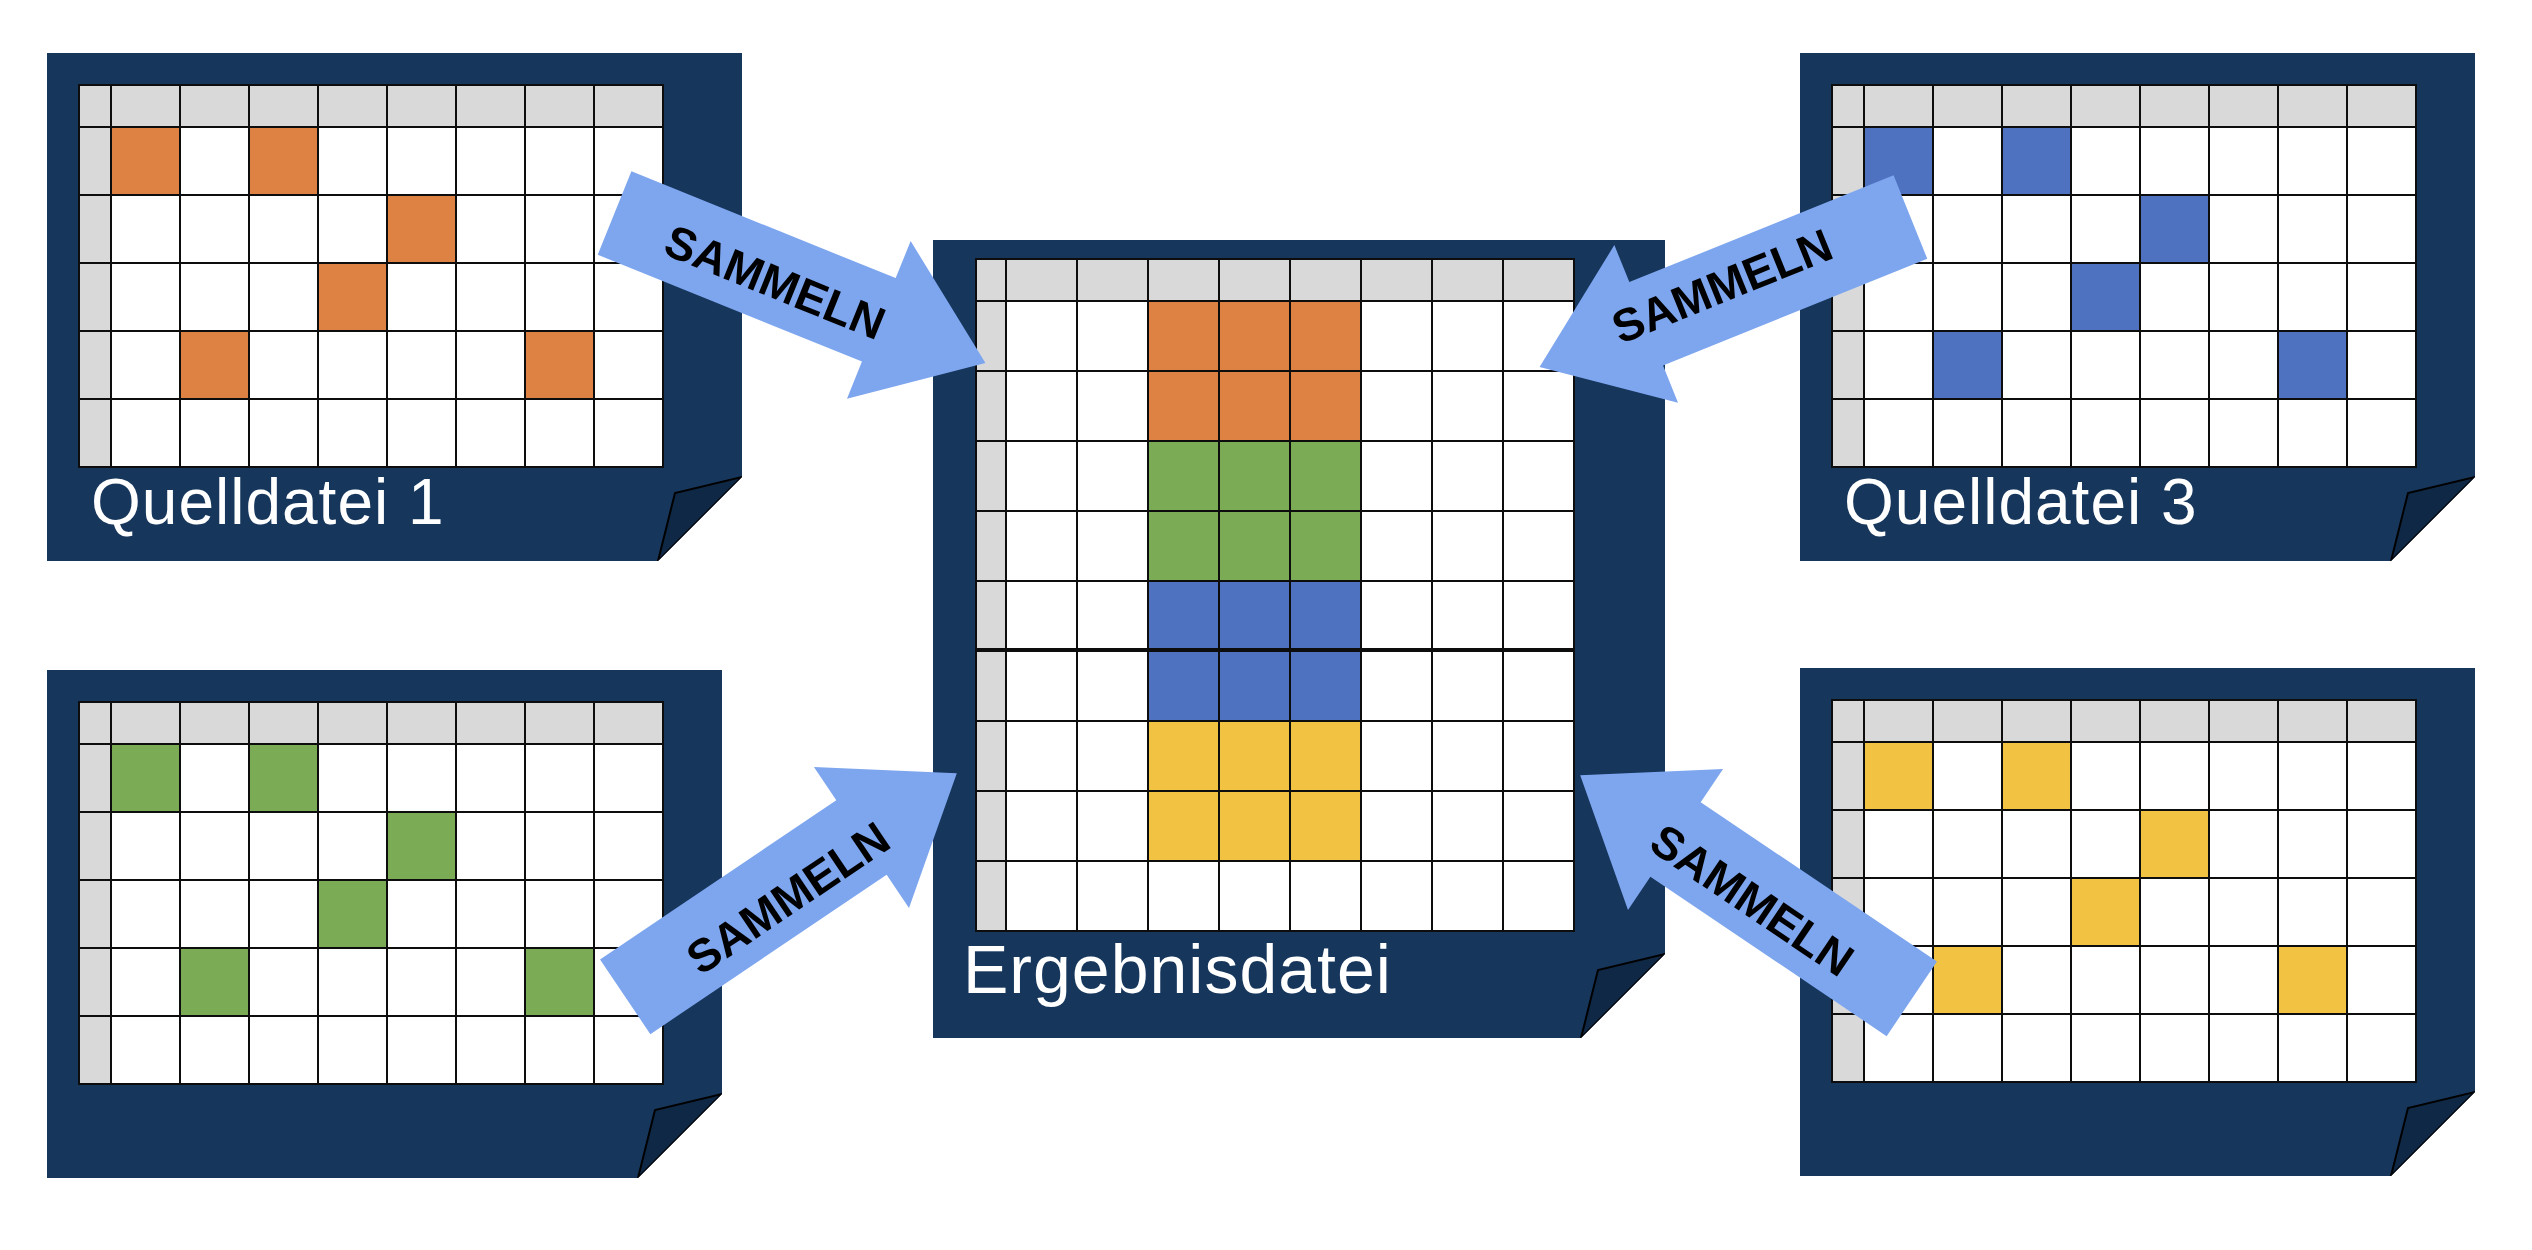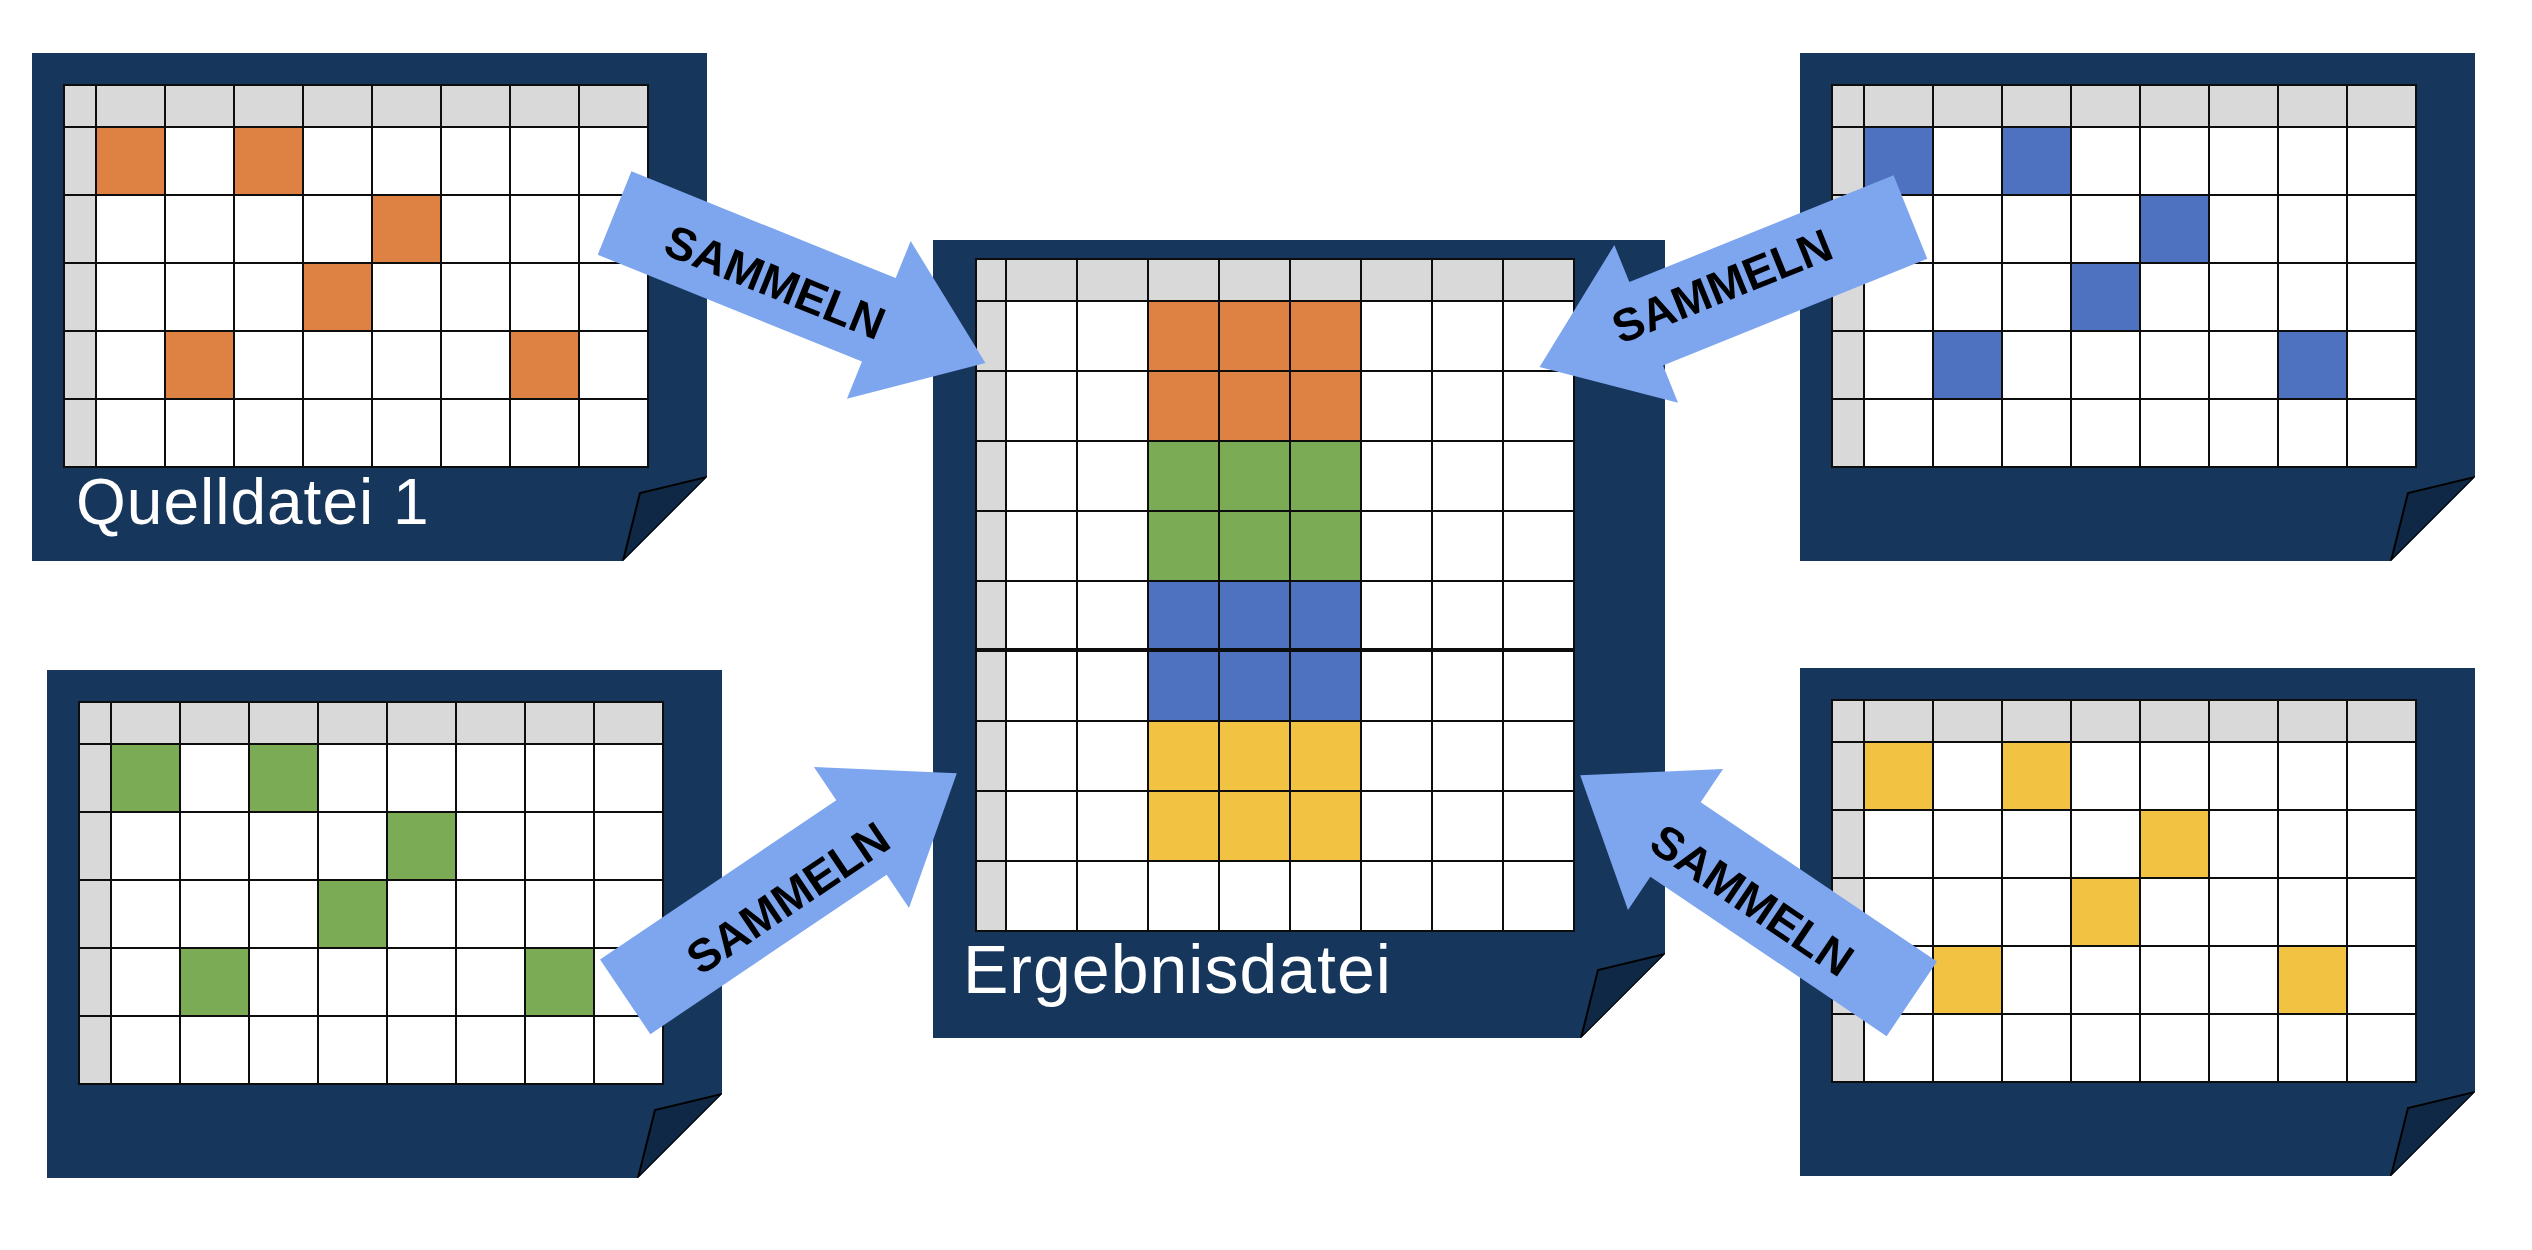--- a/index.html
+++ b/index.html
@@ -24,21 +24,21 @@
   .arrows{position:absolute;left:0;top:0;pointer-events:none;}
   .arrow{fill:var(--arrow_blue);}
   .sammeln{position:absolute;font-weight:700;font-size:46px;color:var(--sammeln_text);
            white-space:nowrap;transform:translate(-50%,-50%) rotate(var(--rot));}
 </style>
 </head>
 <body>
 
 <div class="canvas">
 
-  <div class="card source" style="left:32px;top:53px;">
+  <div class="card source" style="left:47px;top:53px;padding-left:20px;">
     <div class="grid grid-src">
         <div class="cell" style="background: rgb(217, 217, 217);"></div>
         <div class="cell" style="background: rgb(217, 217, 217);"></div>
         <div class="cell" style="background: rgb(217, 217, 217);"></div>
         <div class="cell" style="background: rgb(217, 217, 217);"></div>
         <div class="cell" style="background: rgb(217, 217, 217);"></div>
         <div class="cell" style="background: rgb(217, 217, 217);"></div>
         <div class="cell" style="background: rgb(217, 217, 217);"></div>
         <div class="cell" style="background: rgb(217, 217, 217);"></div>
         <div class="cell" style="background: rgb(217, 217, 217);"></div>
@@ -206,20 +206,21 @@
         <div class="cell" style="background: rgb(217, 217, 217);"></div>
         <div class="cell" style="background: rgb(255, 255, 255);"></div>
         <div class="cell" style="background: rgb(255, 255, 255);"></div>
         <div class="cell" style="background: rgb(255, 255, 255);"></div>
         <div class="cell" style="background: rgb(255, 255, 255);"></div>
         <div class="cell" style="background: rgb(255, 255, 255);"></div>
         <div class="cell" style="background: rgb(255, 255, 255);"></div>
         <div class="cell" style="background: rgb(255, 255, 255);"></div>
         <div class="cell" style="background: rgb(255, 255, 255);"></div>
       </div>
+    <div class="card-label">Quelldatei 3</div>
     <svg class="fold" viewBox="0 0 92 92">
       <polygon points="8,92 92,8 25,24" fill="var(--fold_navy)" stroke="#000" stroke-width="2"></polygon>
     </svg>
   </div>
 
   <div class="card source" style="left:1800px;top:668px;">
     <div class="grid grid-src">
         <div class="cell" style="background: rgb(217, 217, 217);"></div>
         <div class="cell" style="background: rgb(217, 217, 217);"></div>
         <div class="cell" style="background: rgb(217, 217, 217);"></div>

